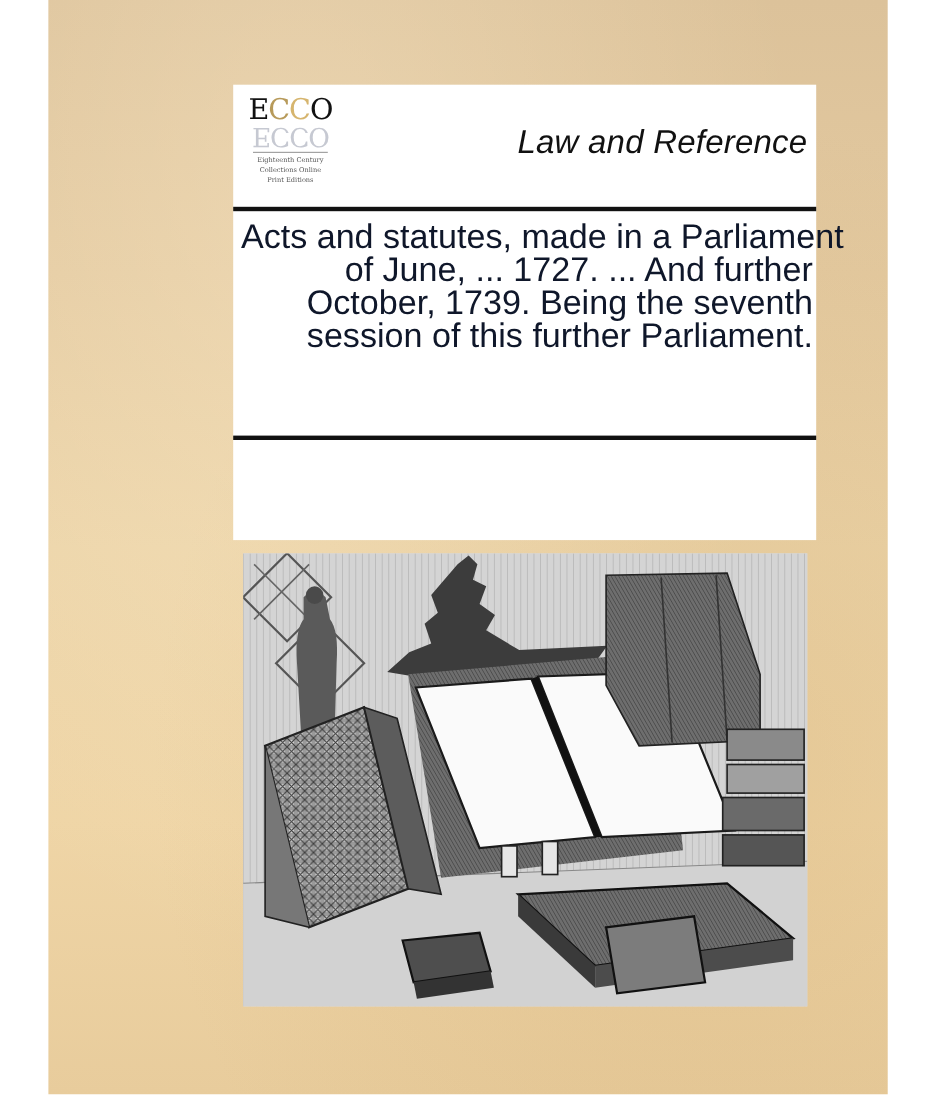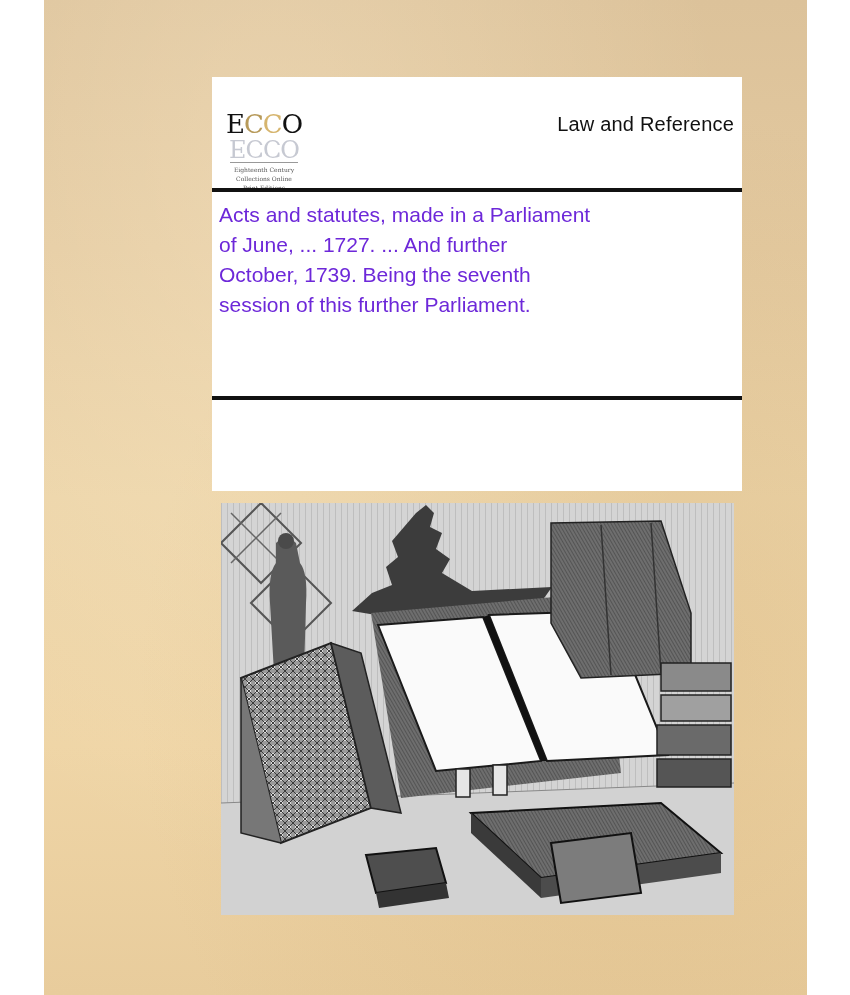--- a/index.html
+++ b/index.html
@@ -33,21 +33,20 @@
       height: 414px;
       background: #ffffff;
     }
     .logo {
       position: absolute;
       left: 12px;
       top: 10px;
       width: 80px;
       height: 90px;
       text-align: center;
-      margin-top: 24px;
     }
     .logo-word {
       font-family: "DejaVu Serif", serif;
       font-size: 26px;
       line-height: 26px;
       letter-spacing: -1px;
       color: #111;
     }
     .logo-word .c1 { color: #b79a5a; }
     .logo-word .c2 { color: #d6b56e; }
@@ -68,41 +67,43 @@
     .logo-caption {
       font-family: "DejaVu Serif", serif;
       font-size: 6px;
       line-height: 9px;
       color: #555;
     }
     .series {
       position: absolute;
       right: 8px;
       top: 36px;
-      font-size: 20px;
+      font-size: 30px;
       color: #111;
       letter-spacing: 0.2px;
+      font-style: italic;
     }
     .rule {
       position: absolute;
       left: 0;
       width: 530px;
       height: 4px;
       background: #111;
     }
     .rule.top { top: 111px; }
     .rule.bottom { top: 319px; }
     .title {
       position: absolute;
       left: 7px;
       top: 123px;
       width: 520px;
-      font-size: 21px;
+      font-size: 31px;
       line-height: 30px;
-      color: #6d28d9;
+      color: #0f172a;
+      text-align: right;
     }
     .title-line {
       display: block;
       white-space: nowrap;
     }
     .engraving {
       position: absolute;
       left: 177px;
       top: 503px;
       width: 513px;

